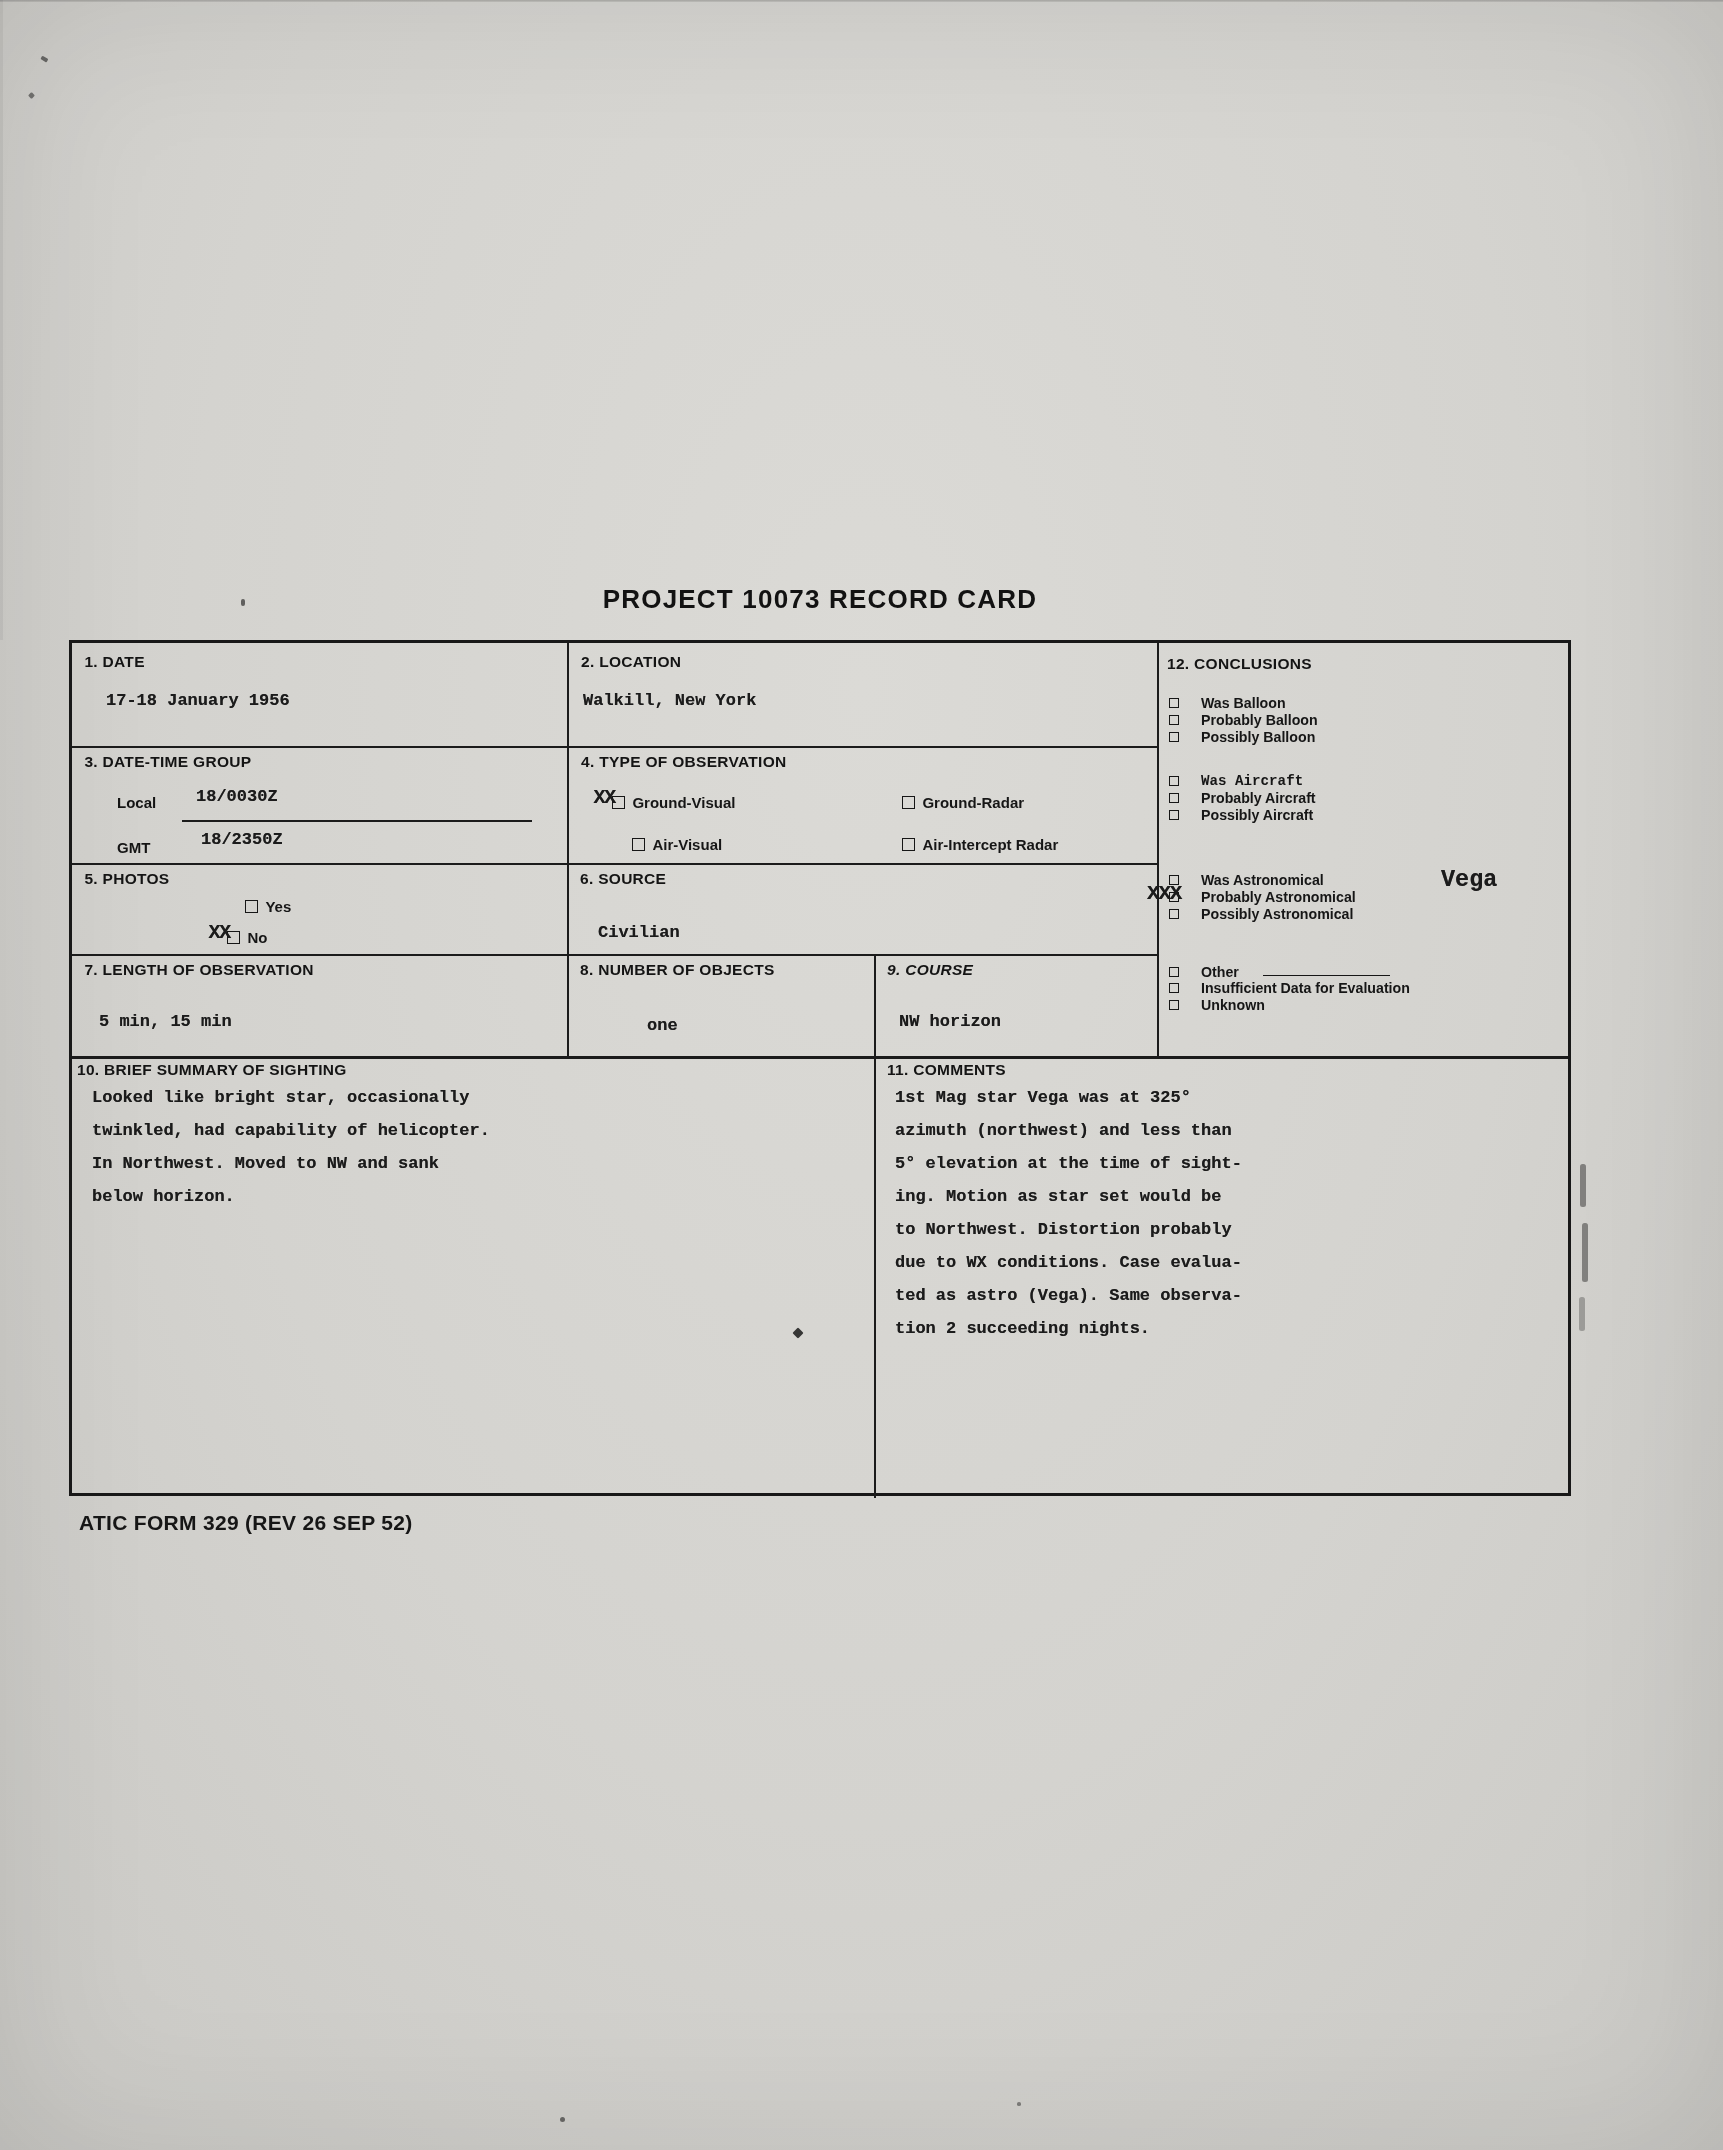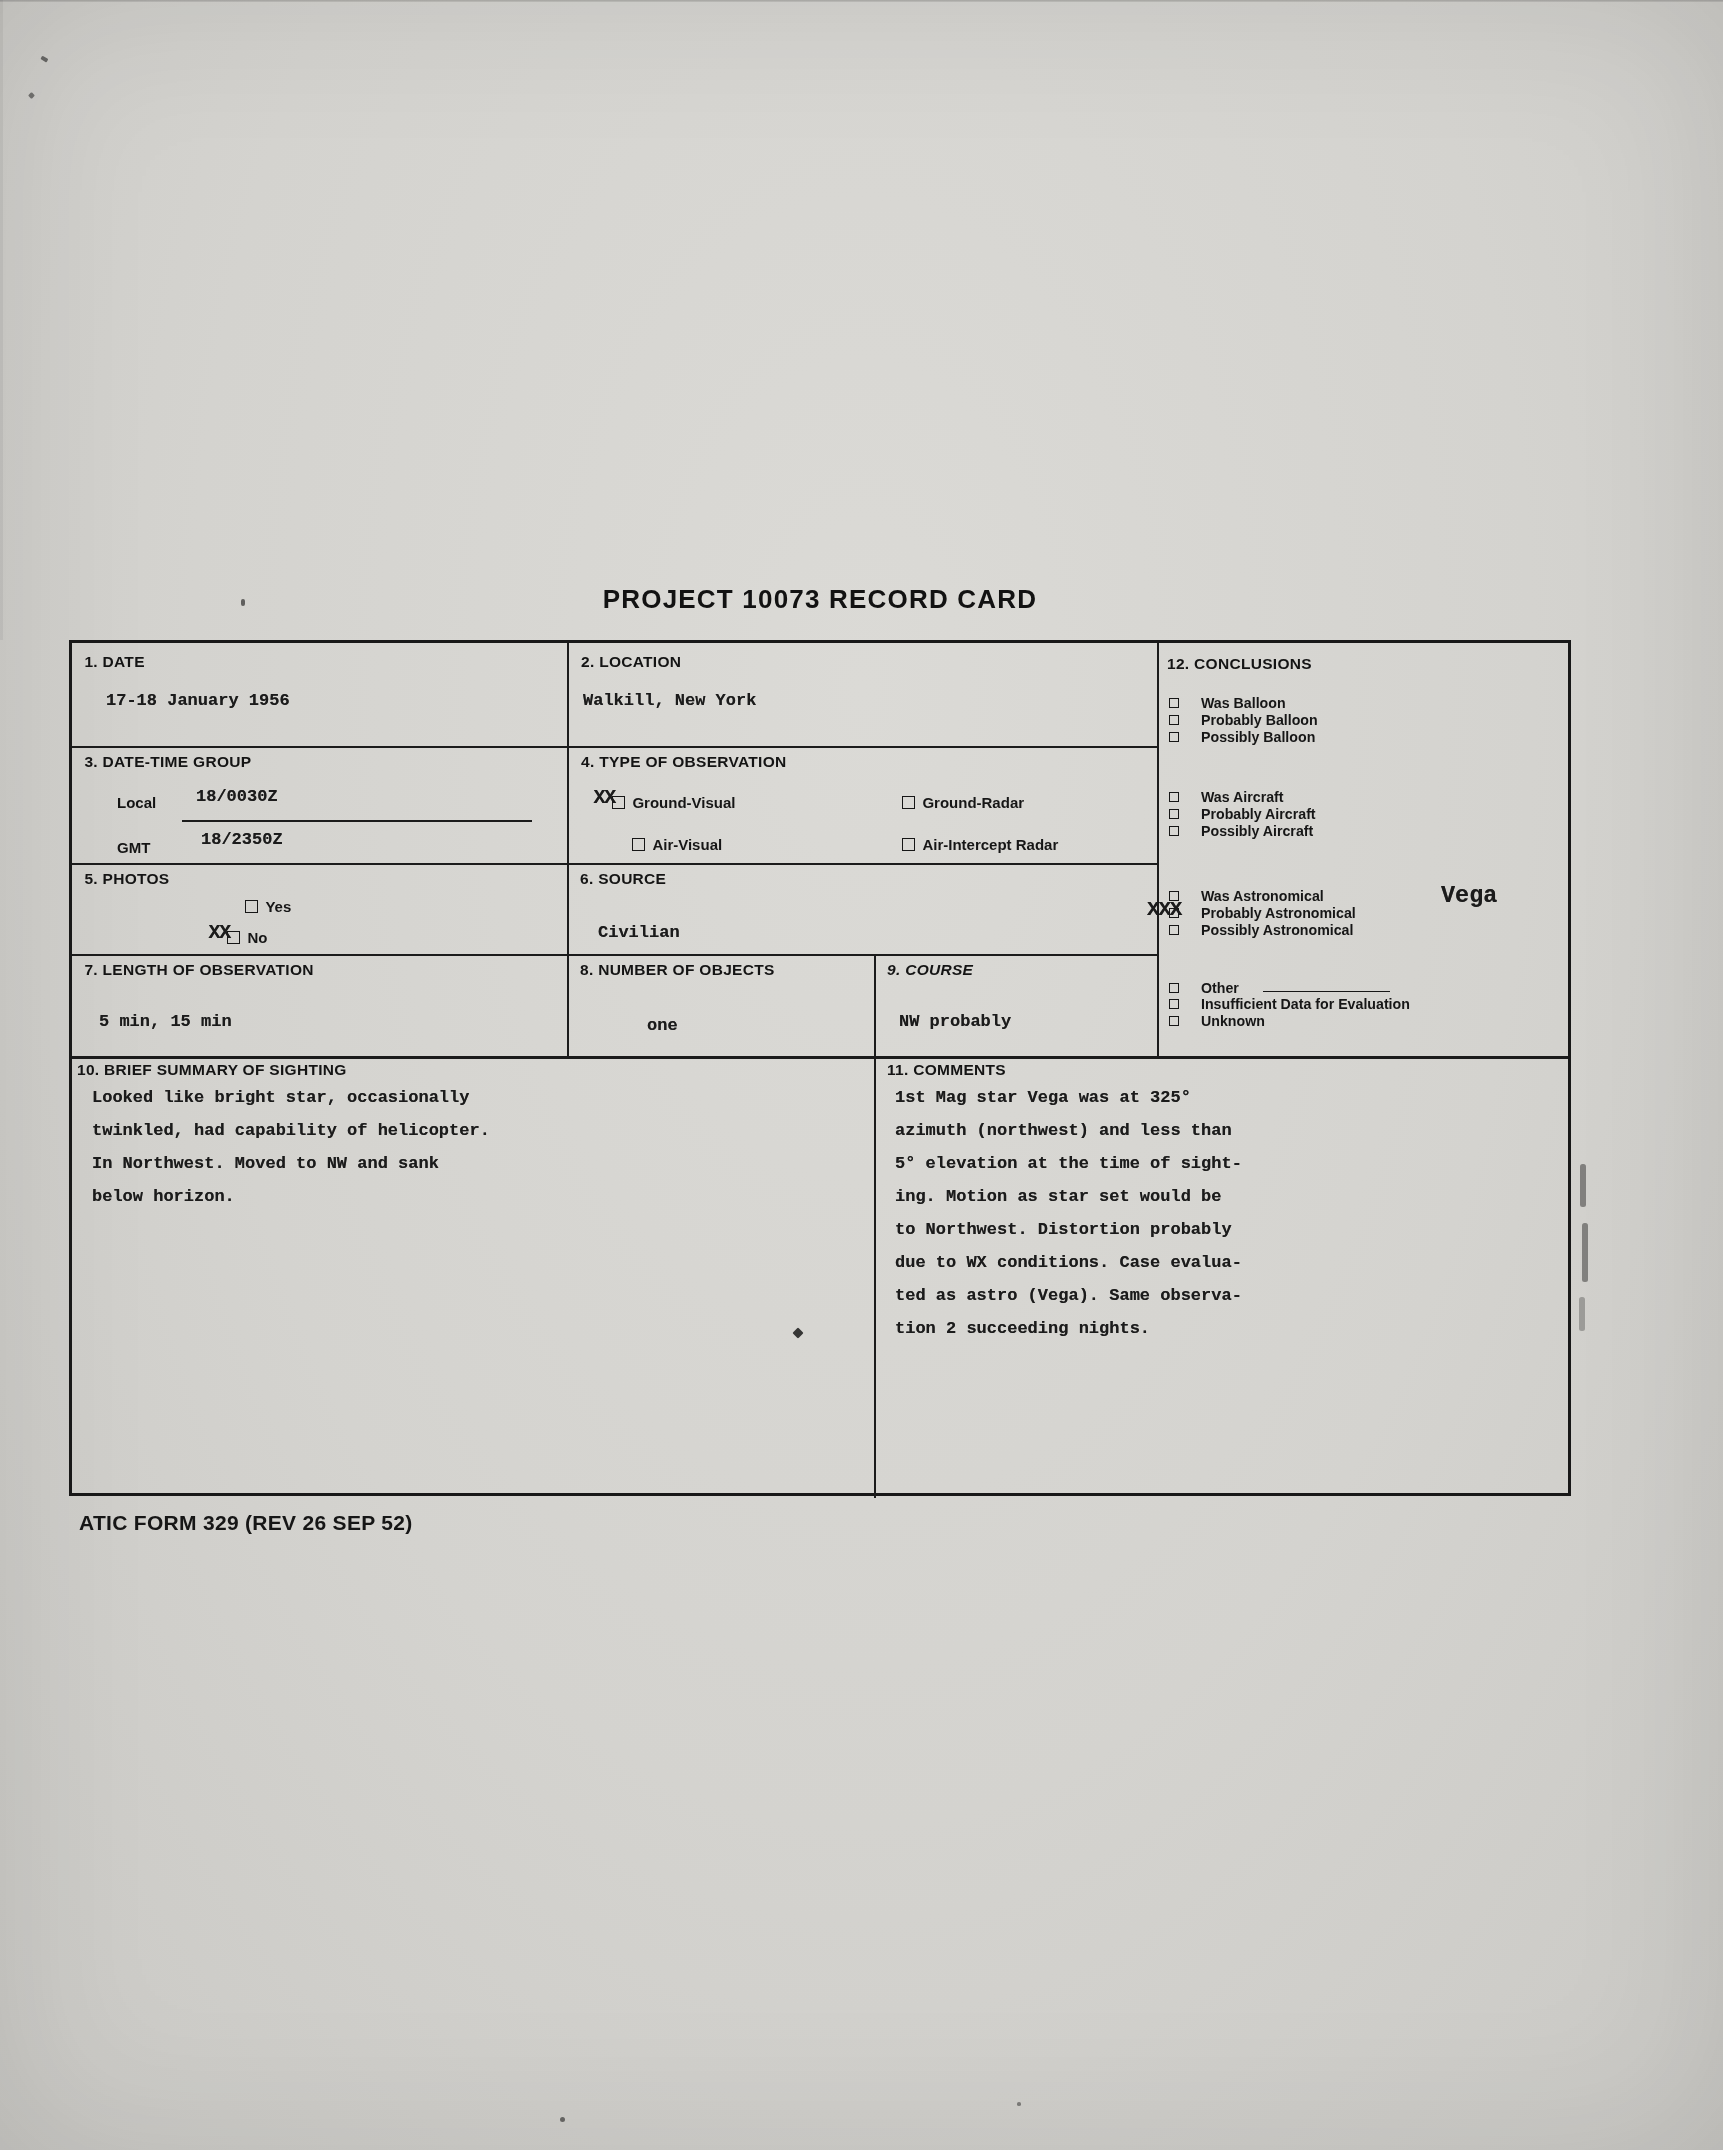--- a/index.html
+++ b/index.html
@@ -67,21 +67,21 @@
     letter-spacing:-1.2px; pointer-events:none;
   }
 
   
   .conclusions { position:absolute; left:1097px; top:52px; width:396px; display:flex; flex-direction:column; }
   .c-row { position:relative; display:flex; align-items:center; gap:22px; height:16.7px; }
   .c-row .box { width:10px; height:10px; border-width:1.9px; }
   .c-label { font-size:14.2px; font-weight:bold; white-space:nowrap; }
   .c-annot { position:absolute; left:272px; top:-6.2px; font-size:23.5px; }
   .c-mark  { position:absolute; left:-22px; top:-6.8px; font-size:21px; letter-spacing:-1.2px; }
-  .g1 { margin-top:44px; }
+  .g1 { margin-top:28px;font-family:Liberation Mono, monospace; }
   .g2 { margin-top:49px; }
   .g3 { margin-top:41px; }
   .other-line { width:127px; height:9.3px; border-bottom:1.9px solid #161616; margin-left:2.5px; }
 </style>
 </head>
 <body>
 
 <div class="page">
 
   <div class="art scanline1"></div>
@@ -160,21 +160,21 @@
     <div class="sec-label" style="left:508px; top:227px;">6. SOURCE</div>
     <div class="typed pos" style="left:526px; top:280px;">Civilian</div>
 
     <div class="sec-label" style="left:12.4px; top:318px;">7. LENGTH OF OBSERVATION</div>
     <div class="typed pos" style="left:27px; top:369px;">5 min, 15 min</div>
 
     <div class="sec-label" style="left:508px; top:318px;">8. NUMBER OF OBJECTS</div>
     <div class="typed pos" style="left:575px; top:373px;">one</div>
 
     <div class="sec-label" style="left:815px; top:318px;font-style:italic;">9. COURSE</div>
-    <div class="typed pos" style="left:827px; top:369px;">NW probably</div>
+    <div class="typed pos" style="left:827px; top:369px;">NW horizon</div>
 
     <div class="sec-label" style="left:5px; top:418px;">10. BRIEF SUMMARY OF SIGHTING</div>
     <div class="typed pos typed-block" style="left:20px; top:438px; width:770px;">Looked like bright star, occasionally
 twinkled, had capability of helicopter.
 In Northwest. Moved to NW and sank
 below horizon.</div>
 
     <div class="sec-label" style="left:815px; top:418px;">11. COMMENTS</div>
     <div class="typed pos typed-block" style="left:823px; top:438px; width:672px;">1st Mag star Vega was at 325°
 azimuth (northwest) and less than

